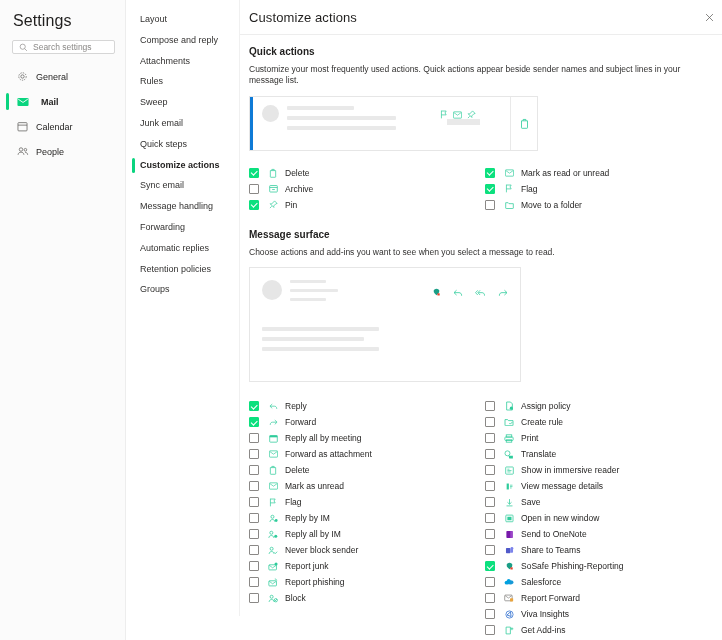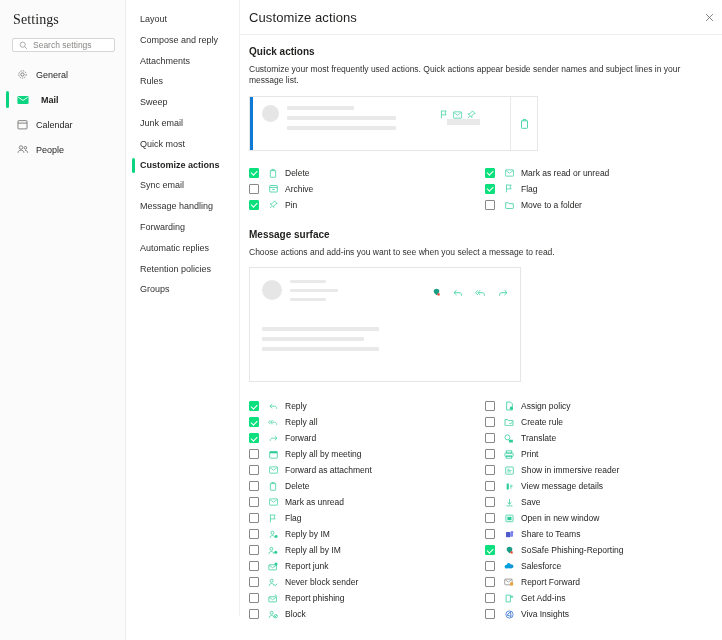--- a/index.html
+++ b/index.html
@@ -14,22 +14,22 @@
 
   
   .sidebar {
     width: 126px; height: 640px;
     background: #fbfbfb;
     border-right: 1px solid #ededed;
     padding: 10px 8px 0 10px;
     flex: 0 0 126px;
   }
   .settings-title {
-    font-size: 14px; font-weight: 400; color: #201f1e;
-    letter-spacing: .1px; margin: 2px 0 10px 3px; font-family: Liberation Serif, serif;
+    font-size: 16px; font-weight: 400; color: #201f1e;
+    letter-spacing: .1px; margin: 2px 0 10px 3px;
   }
   .search-box {
     display: flex; align-items: center; gap: 5px;
     height: 14px; border: 1px solid #d6d6d6; border-radius: 2px;
     background: #ffffff; padding: 0 6px; margin: 0 2px 12px 2px;
   }
   .search-box .ph { font-size: 8.5px; color: #8a8886; }
   .search-icon svg { display: block; }
   .nav-list { list-style: none; }
   .nav-item {
@@ -189,21 +189,21 @@
     </ul>
   </div>
 
   <div class="subnav">
     <div class="subnav-item">Layout</div>
     <div class="subnav-item">Compose and reply</div>
     <div class="subnav-item">Attachments</div>
     <div class="subnav-item">Rules</div>
     <div class="subnav-item">Sweep</div>
     <div class="subnav-item">Junk email</div>
-    <div class="subnav-item">Quick most</div>
+    <div class="subnav-item">Quick steps</div>
     <div class="subnav-item selected">Customize actions</div>
     <div class="subnav-item">Sync email</div>
     <div class="subnav-item">Message handling</div>
     <div class="subnav-item">Forwarding</div>
     <div class="subnav-item">Automatic replies</div>
     <div class="subnav-item">Retention policies</div>
     <div class="subnav-item">Groups</div>
   </div>
 
   <div class="main">
@@ -381,31 +381,20 @@
                 <svg width="9" height="7" viewBox="0 0 14 11">
                   <path d="M5 1.6 L1.4 5 L5 8.4" fill="none" stroke="#2ecc9b" stroke-width="1.1"></path>
                   <path d="M1.8 5h6.6c2 0 3.6 1.4 3.6 3.4v1" fill="none" stroke="#2ecc9b" stroke-width="1.1"></path>
                 </svg>
               </span>
             <span class="cb-label">Reply</span>
           </div>
           <div class="cb-row">
             <span class="cb checked"></span>
             <span class="cb-ico">
-                <svg width="10" height="7" viewBox="0 0 16 11">
-                  <path d="M4 1.6 L0.8 5 L4 8.4" fill="none" stroke="#2ecc9b" stroke-width="1.1"></path>
-                  <path d="M7.4 1.6 L4.2 5 L7.4 8.4" fill="none" stroke="#2ecc9b" stroke-width="1.1"></path>
-                  <path d="M4.8 5h5.4c2 0 3.6 1.4 3.6 3.4v1" fill="none" stroke="#2ecc9b" stroke-width="1.1"></path>
-                </svg>
-              </span>
-            <span class="cb-label">Reply all</span>
-          </div>
-          <div class="cb-row">
-            <span class="cb checked"></span>
-            <span class="cb-ico">
                 <svg width="9" height="7" viewBox="0 0 14 11">
                   <path d="M9 1.6 L12.6 5 L9 8.4" fill="none" stroke="#2ecc9b" stroke-width="1.1"></path>
                   <path d="M12.2 5H5.6C3.6 5 2 6.4 2 8.4v1" fill="none" stroke="#2ecc9b" stroke-width="1.1"></path>
                 </svg>
               </span>
             <span class="cb-label">Forward</span>
           </div>
           <div class="cb-row">
             <span class="cb"></span>
             <span class="cb-ico">
@@ -474,37 +463,37 @@
                   <path d="M1 11.4c0-2 1.6-3.4 3.6-3.4s3.6 1.4 3.6 3.4" fill="none" stroke="#2ecc9b" stroke-width="1.1"></path>
                   <circle cx="11" cy="9" r="2.2" fill="#2ecc9b"></circle>
                 </svg>
               </span>
             <span class="cb-label">Reply all by IM</span>
           </div>
           <div class="cb-row">
             <span class="cb"></span>
             <span class="cb-ico">
                 <svg width="10" height="9" viewBox="0 0 14 13">
+                  <circle cx="5" cy="4" r="2.2" fill="none" stroke="#2ecc9b" stroke-width="1.1"></circle>
+                  <path d="M1.4 11.4c0-2 1.6-3.4 3.6-3.4s3.6 1.4 3.6 3.4" fill="none" stroke="#2ecc9b" stroke-width="1.1"></path>
+                  <path d="M9.2 9.4l1.4 1.4 2.4-2.6" fill="none" stroke="#2ecc9b" stroke-width="1.1"></path>
+                </svg>
+              </span>
+            <span class="cb-label">Never block sender</span>
+          </div>
+          <div class="cb-row">
+            <span class="cb"></span>
+            <span class="cb-ico">
+                <svg width="10" height="9" viewBox="0 0 14 13">
                   <rect x="1" y="4" width="11" height="7.4" rx="1" fill="none" stroke="#2ecc9b" stroke-width="1.1"></rect>
                   <path d="M1.4 4.6 L6.5 8.4 L11.8 4.6" fill="none" stroke="#2ecc9b" stroke-width="1"></path>
                   <circle cx="11.4" cy="3" r="2.2" fill="#2ecc9b"></circle>
                 </svg>
               </span>
             <span class="cb-label">Report junk</span>
-          </div>
-          <div class="cb-row">
-            <span class="cb"></span>
-            <span class="cb-ico">
-                <svg width="10" height="9" viewBox="0 0 14 13">
-                  <circle cx="5" cy="4" r="2.2" fill="none" stroke="#2ecc9b" stroke-width="1.1"></circle>
-                  <path d="M1.4 11.4c0-2 1.6-3.4 3.6-3.4s3.6 1.4 3.6 3.4" fill="none" stroke="#2ecc9b" stroke-width="1.1"></path>
-                  <path d="M9.2 9.4l1.4 1.4 2.4-2.6" fill="none" stroke="#2ecc9b" stroke-width="1.1"></path>
-                </svg>
-              </span>
-            <span class="cb-label">Never block sender</span>
           </div>
           <div class="cb-row">
             <span class="cb"></span>
             <span class="cb-ico">
                 <svg width="10" height="9" viewBox="0 0 14 13">
                   <rect x="1" y="4" width="11" height="7.4" rx="1" fill="none" stroke="#2ecc9b" stroke-width="1.1"></rect>
                   <path d="M1.4 4.6 L6.5 8.4 L11.8 4.6" fill="none" stroke="#2ecc9b" stroke-width="1"></path>
                   <path d="M9.6 1.4c1.6 0 2.8 1 2.8 2.2" fill="none" stroke="#2ecc9b" stroke-width="1.1"></path>
                 </svg>
               </span>
@@ -542,40 +531,40 @@
                   <path d="M1 2.2h3.6l1.2 1.4H12v6.2a.8.8 0 0 1-.8.8H1.8a.8.8 0 0 1-.8-.8z" fill="none" stroke="#2ecc9b" stroke-width="1.1"></path>
                   <path d="M7 7l1.4 1.4 2.6-2.8" fill="none" stroke="#2ecc9b" stroke-width="1.1"></path>
                 </svg>
               </span>
             <span class="cb-label">Create rule</span>
           </div>
           <div class="cb-row">
             <span class="cb"></span>
             <span class="cb-ico">
                 <svg width="10" height="9" viewBox="0 0 14 13">
-                  <circle cx="4.8" cy="4.8" r="3.6" fill="none" stroke="#2ecc9b" stroke-width="1.1"></circle>
-                  <path d="M6.4 8.2h6.2v4.2H7.4z" fill="#2ecc9b"></path>
-                </svg>
-              </span>
-            <span class="cb-label">Translate</span>
-          </div>
-          <div class="cb-row">
-            <span class="cb"></span>
-            <span class="cb-ico">
-                <svg width="10" height="9" viewBox="0 0 14 13">
                   <rect x="3" y="1.2" width="8" height="3.2" fill="none" stroke="#2ecc9b" stroke-width="1.1"></rect>
                   <rect x="1" y="4.4" width="12" height="5" rx="1.2" fill="none" stroke="#2ecc9b" stroke-width="1.1"></rect>
                   <rect x="3" y="8.4" width="8" height="3.4" fill="none" stroke="#2ecc9b" stroke-width="1.1"></rect>
                 </svg>
               </span>
             <span class="cb-label">Print</span>
           </div>
           <div class="cb-row">
             <span class="cb"></span>
             <span class="cb-ico">
+                <svg width="10" height="9" viewBox="0 0 14 13">
+                  <circle cx="4.8" cy="4.8" r="3.6" fill="none" stroke="#2ecc9b" stroke-width="1.1"></circle>
+                  <path d="M6.4 8.2h6.2v4.2H7.4z" fill="#2ecc9b"></path>
+                </svg>
+              </span>
+            <span class="cb-label">Translate</span>
+          </div>
+          <div class="cb-row">
+            <span class="cb"></span>
+            <span class="cb-ico">
                 <svg width="9" height="9" viewBox="0 0 13 13">
                   <rect x="1" y="1.4" width="11" height="10.4" rx="1" fill="none" stroke="#2ecc9b" stroke-width="1.1"></rect>
                   <path d="M3.4 4.6h3M3.4 6.6h6M3.4 8.6h4.6" stroke="#2ecc9b" stroke-width="1"></path>
                 </svg>
               </span>
             <span class="cb-label">Show in immersive reader</span>
           </div>
           <div class="cb-row">
             <span class="cb"></span>
             <span class="cb-ico">
@@ -598,20 +587,30 @@
           </div>
           <div class="cb-row">
             <span class="cb"></span>
             <span class="cb-ico">
                 <svg width="9" height="9" viewBox="0 0 13 13">
                   <rect x="1.2" y="1.6" width="10.4" height="9.6" rx="1" fill="none" stroke="#2ecc9b" stroke-width="1.1"></rect>
                   <rect x="3.4" y="4" width="6" height="5" fill="#2ecc9b"></rect>
                 </svg>
               </span>
             <span class="cb-label">Open in new window</span>
+          </div>
+          <div class="cb-row">
+            <span class="cb"></span>
+            <span class="cb-ico">
+                <svg width="9" height="9" viewBox="0 0 13 13">
+                  <rect x="2" y="1.6" width="9" height="9.8" rx="1" fill="#7719aa"></rect>
+                  <rect x="7.6" y="1.6" width="3.4" height="9.8" fill="#9b45c9"></rect>
+                </svg>
+              </span>
+            <span class="cb-label">Send to OneNote</span>
           </div>
           <div class="cb-row">
             <span class="cb"></span>
             <span class="cb-ico">
                 <svg width="9" height="9" viewBox="0 0 13 13">
                   <rect x="1.4" y="3" width="6.4" height="7.4" rx="1" fill="#5059c9"></rect>
                   <circle cx="10" cy="3.6" r="2.1" fill="#7b83eb"></circle>
                   <rect x="7.6" y="4.4" width="4" height="5.2" rx="1" fill="#7b83eb"></rect>
                 </svg>
               </span>
@@ -646,35 +645,35 @@
                   <path d="M1.4 2 L6.2 5.6 L11 2" fill="none" stroke="#8a8886" stroke-width="1"></path>
                   <rect x="8.4" y="6" width="4.4" height="4.4" rx="0.6" fill="#e8a33d"></rect>
                 </svg>
               </span>
             <span class="cb-label">Report Forward</span>
           </div>
           <div class="cb-row">
             <span class="cb"></span>
             <span class="cb-ico">
                 <svg width="9" height="9" viewBox="0 0 13 13">
+                  <circle cx="6.5" cy="6.5" r="5.2" fill="none" stroke="#2f6fd0" stroke-width="1.1"></circle>
+                  <path d="M6.5 2.4 L9.6 8.4 L3.4 8.4z" fill="none" stroke="#2f6fd0" stroke-width="1.1" transform="rotate(20 6.5 6.5)"></path>
+                </svg>
+              </span>
+            <span class="cb-label">Viva Insights</span>
+          </div>
+          <div class="cb-row">
+            <span class="cb"></span>
+            <span class="cb-ico">
+                <svg width="9" height="9" viewBox="0 0 13 13">
                   <path d="M1.6 1.6h6.2v9.8H1.6z" fill="none" stroke="#2ecc9b" stroke-width="1.1"></path>
                   <path d="M10 2v4M8 4h4" stroke="#2ecc9b" stroke-width="1.1"></path>
                 </svg>
               </span>
             <span class="cb-label">Get Add-ins</span>
           </div>
-          <div class="cb-row">
-            <span class="cb"></span>
-            <span class="cb-ico">
-                <svg width="9" height="9" viewBox="0 0 13 13">
-                  <circle cx="6.5" cy="6.5" r="5.2" fill="none" stroke="#2f6fd0" stroke-width="1.1"></circle>
-                  <path d="M6.5 2.4 L9.6 8.4 L3.4 8.4z" fill="none" stroke="#2f6fd0" stroke-width="1.1" transform="rotate(20 6.5 6.5)"></path>
-                </svg>
-              </span>
-            <span class="cb-label">Viva Insights</span>
-          </div>
         </div>
       </div>
 
     </div>
 
   </div>
 </div>
 
 </body></html>

